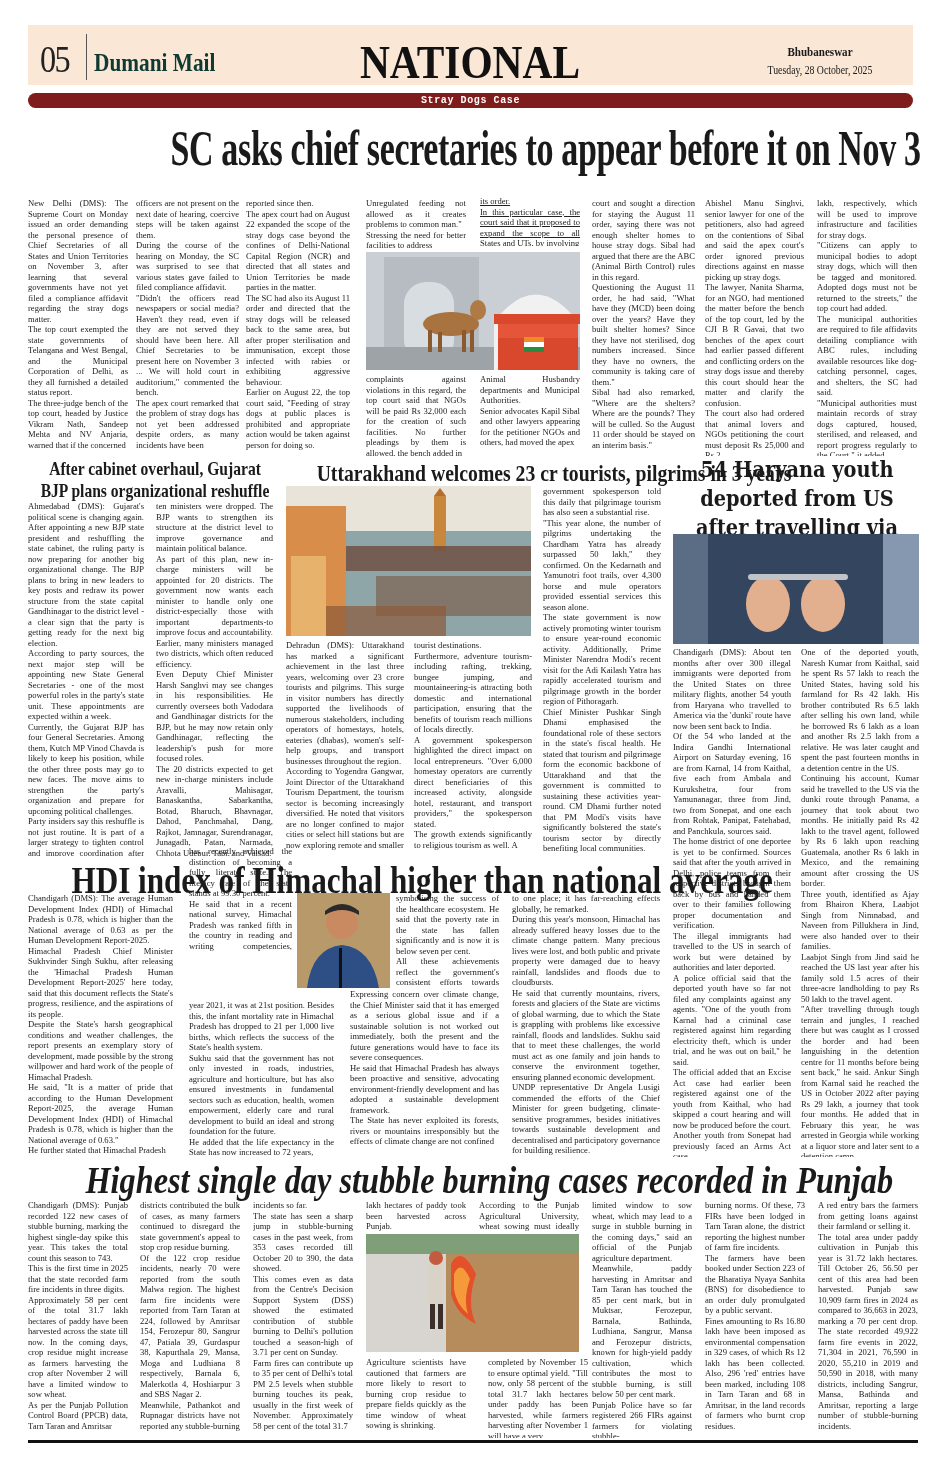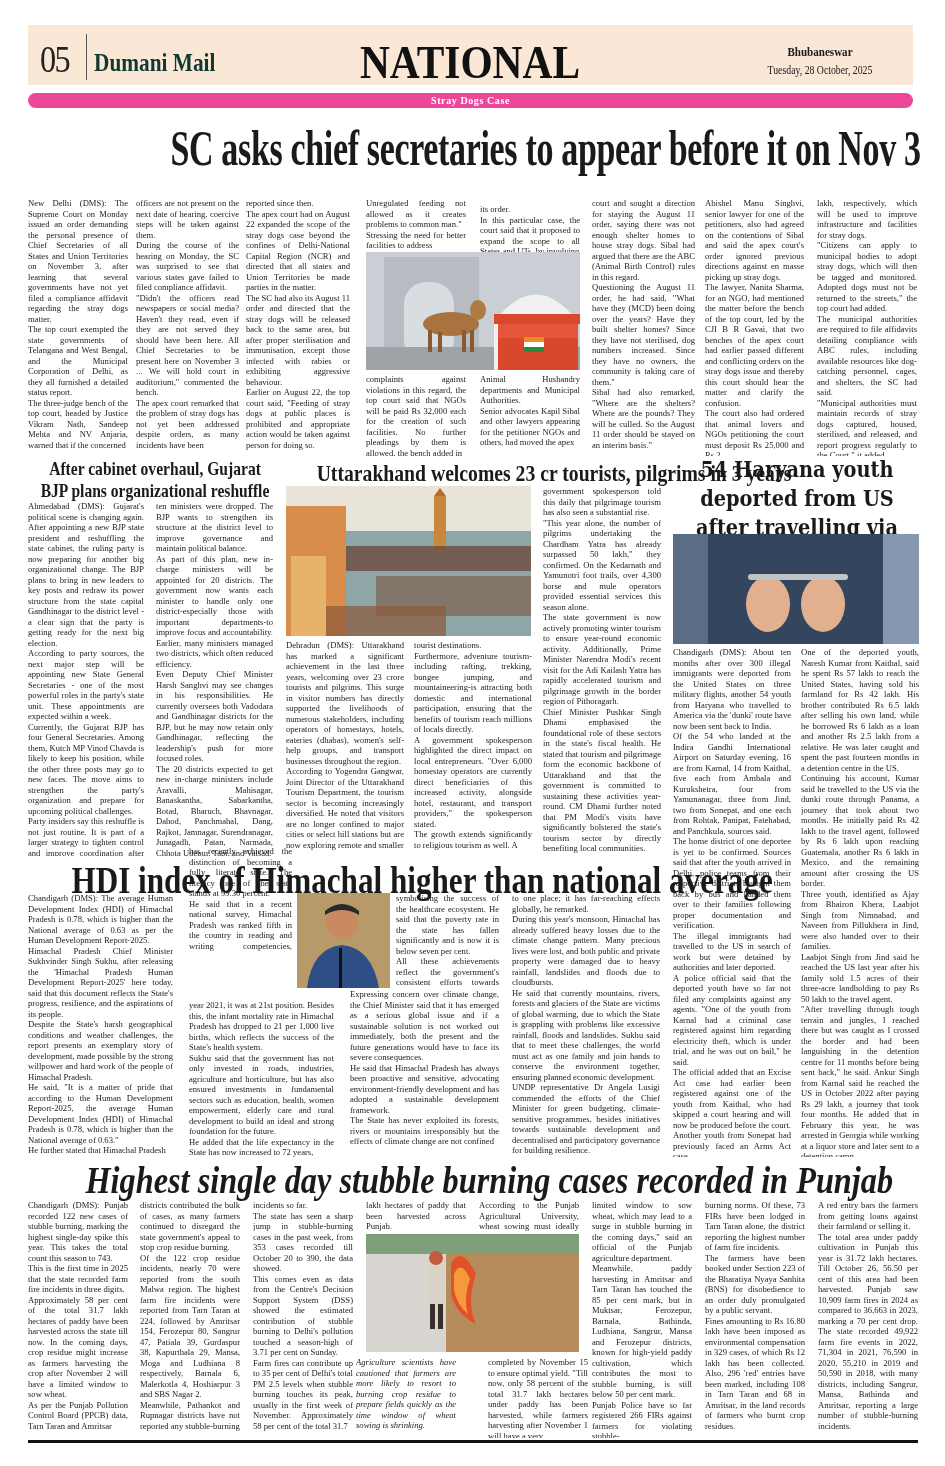--- a/index.html
+++ b/index.html
@@ -6,21 +6,21 @@
 html,body{width:945px;height:1466px;background:#fff;overflow:hidden;}
 body{font-family:"Liberation Serif","DejaVu Serif",serif;color:#1a1a1a;position:relative;}
 .abs{position:absolute;}
 .masthead{left:28px;top:25px;width:885px;height:60px;background:#fbe7d6;}
 .pg{left:40px;top:40px;font-size:38px;line-height:38px;color:#222;font-family:"Liberation Serif",serif;font-weight:normal;letter-spacing:-2px;transform:scaleX(.85);transform-origin:left;}
 .pgsep{left:86px;top:34px;width:1px;height:46px;background:#555;}
 .brand{left:94px;top:48px;font-size:26px;font-weight:bold;color:#0f3a32;font-family:"Liberation Serif",serif;transform:scaleX(.82);transform-origin:left;white-space:nowrap;line-height:30px;}
 .section{left:330px;top:38px;width:280px;text-align:center;font-size:46px;font-weight:bold;color:#111;line-height:50px;transform:scaleX(.9);}
 .place{left:740px;top:44px;width:160px;text-align:center;font-size:13px;font-weight:bold;transform:scaleX(.85);}
 .date{left:735px;top:64px;width:170px;text-align:center;font-size:11.5px;transform:scaleX(.85);white-space:nowrap;}
-.banner{left:28px;top:93px;width:885px;height:15px;background:#ec4899;border-radius:8px;color:#fff;font-size:10px;font-weight:bold;text-align:center;line-height:15px;letter-spacing:.6px;}
+.banner{left:28px;top:93px;width:885px;height:15px;background:#7f1d1d;border-radius:8px;color:#fff;font-size:10px;font-weight:bold;text-align:center;line-height:15px;letter-spacing:.6px;font-family:Liberation Mono, monospace;}
 .hl1{left:28px;top:118px;width:890px;text-align:center;font-size:50px;font-weight:bold;line-height:60px;transform:scaleX(.68);transform-origin:center;white-space:nowrap;letter-spacing:-0.5px;}
 .col{position:absolute;font-size:8.6px;line-height:10.5px;text-align:justify;overflow:hidden;color:#222;}
 .col .lead{font-weight:normal;}
 .hl2{font-size:19px;font-weight:bold;line-height:22px;text-align:center;transform:scaleX(.82);white-space:nowrap;}
 .hl3{font-size:24px;font-weight:bold;line-height:26px;text-align:center;transform:scaleX(.82);white-space:nowrap;}
 .hl4{font-size:22px;font-weight:bold;line-height:29px;text-align:center;font-family:"DejaVu Serif",serif;transform:scaleX(.88);}
 .hl5{font-size:38px;font-weight:bold;line-height:44px;text-align:center;transform:scaleX(.82);white-space:nowrap;}
 .hl6{font-size:38px;font-weight:bold;font-style:italic;line-height:44px;text-align:center;transform:scaleX(.85);white-space:nowrap;}
 .rule{position:absolute;height:3px;background:#111;}
 .photo{position:absolute;overflow:hidden;}
@@ -36,21 +36,21 @@
 <div class="abs place">Bhubaneswar</div>
 <div class="abs date">Tuesday, 28 October, 2025</div>
 
 <div class="abs banner">Stray Dogs Case</div>
 <div class="abs hl1">SC asks chief secretaries to appear before it on Nov 3</div>
 
 <div class="col" style="left:28px;top:198px;width:100px;height:258px;"><span class="lead">New Delhi (DMS):</span> <span>The Supreme Court on Monday issued an order demanding the personal presence of Chief Secretaries of all States and Union Territories on November 3, after learning that several governments have not yet filed a compliance affidavit regarding the stray dogs matter.<br>The top court exempted the state governments of Telangana and West Bengal, and the Municipal Corporation of Delhi, as they all furnished a detailed status report.<br>The three-judge bench of the top court, headed by Justice Vikram Nath, Sandeep Mehta and NV Anjaria, warned that if the concerned</span></div>
 <div class="col" style="left:136px;top:198px;width:103px;height:258px;"><span>officers are not present on the next date of hearing, coercive steps will be taken against them.<br>During the course of the hearing on Monday, the SC was surprised to see that various states gave failed to filed compliance affidavit.<br>"Didn't the officers read newspapers or social media? Haven't they read, even if they are not served they should have been here. All Chief Secretaries to be present here on November 3 ... We will hold court in auditorium," commented the bench.<br>The apex court remarked that the problem of stray dogs has not yet been addressed despite orders, as many incidents have been</span></div>
 <div class="col" style="left:246px;top:198px;width:104px;height:258px;"><span>reported since then.<br>The apex court had on August 22 expanded the scope of the stray dogs case beyond the confines of Delhi-National Capital Region (NCR) and directed that all states and Union Territories be made parties in the matter.<br>The SC had also its August 11 order and directed that the stray dogs will be released back to the same area, but after proper sterilisation and immunisation, except those infected with rabies or exhibiting aggressive behaviour.<br>Earlier on August 22, the top court said, "Feeding of stray dogs at public places is prohibited and appropriate action would be taken against person for doing so.</span></div>
 <div class="col" style="left:366px;top:198px;width:100px;height:50px;"><span>Unregulated feeding not allowed as it creates problems to common man."<br>Stressing the need for better facilities to address</span></div>
-<div class="col" style="left:480px;top:204px;width:100px;height:50px;"><span>its order.<br>In this particular case, the court said that it proposed to expand the scope to all States and UTs, by involving</span></div>
+<div class="col" style="left:480px;top:196px;width:100px;height:50px;text-decoration:underline;"><span>its order.<br>In this particular case, the court said that it proposed to expand the scope to all States and UTs, by involving</span></div>
 
 <div class="photo" style="left:366px;top:252px;width:214px;height:118px;">
   <svg width="214" height="118" viewBox="0 0 214 118">
     <rect width="214" height="118" fill="#c9cfd4"></rect>
     <rect x="18" y="5" width="95" height="110" fill="#b7bcc2"></rect>
     <rect x="38" y="30" width="50" height="80" fill="#d8dde1" rx="22"></rect>
     <rect x="0" y="95" width="214" height="23" fill="#9ea3a8"></rect>
     <ellipse cx="85" cy="72" rx="28" ry="12" fill="#a8733f"></ellipse>
     <rect x="62" y="78" width="4" height="22" fill="#8a5a2e"></rect>
     <rect x="72" y="80" width="4" height="20" fill="#8a5a2e"></rect>
@@ -123,35 +123,35 @@
 </div>
 <div class="col" style="left:189px;top:1000px;width:145px;height:158px;"><span>year 2021, it was at 21st position. Besides this, the infant mortality rate in Himachal Pradesh has dropped to 21 per 1,000 live births, which reflects the success of the State's health system.<br>Sukhu said that the government has not only invested in roads, industries, agriculture and horticulture, but has also ensured investments in fundamental sectors such as education, health, women empowerment, elderly care and rural development to build an ideal and strong foundation for the future.<br>He added that the life expectancy in the State has now increased to 72 years,</span></div>
 <div class="col" style="left:396px;top:893px;width:103px;height:92px;"><span>symbolising the success of the healthcare ecosystem. He said that the poverty rate in the state has fallen significantly and is now it is below seven per cent.<br>All these achievements reflect the government's consistent efforts towards holistic and inclusive development.</span></div>
 <div class="col" style="left:350px;top:989px;width:149px;height:169px;"><span>Expressing concern over climate change, the Chief Minister said that it has emerged as a serious global issue and if a sustainable solution is not worked out immediately, both the present and the future generations would have to face its severe consequences.<br>He said that Himachal Pradesh has always been proactive and sensitive, advocating environment-friendly development and has adopted a sustainable development framework.<br>The State has never exploited its forests, rivers or mountains irresponsibly but the effects of climate change are not confined</span></div>
 <div class="col" style="left:512px;top:893px;width:148px;height:265px;"><span>to one place; it has far-reaching effects globally, he remarked.<br>During this year's monsoon, Himachal has already suffered heavy losses due to the climate change pattern. Many precious lives were lost, and both public and private property were damaged due to heavy rainfall, landslides and floods due to cloudbursts.<br>He said that currently mountains, rivers, forests and glaciers of the State are victims of global warming, due to which the State is grappling with problems like excessive rainfall, floods and landslides. Sukhu said that to meet these challenges, the world must act as one family and join hands to conserve the environment together, ensuring planned economic development.<br>UNDP representative Dr Angela Lusigi commended the efforts of the Chief Minister for green budgeting, climate-sensitive programmes, besides initiatives towards sustainable development and decentralised and participatory governance for building resilience.</span></div>
 
 <div class="abs hl6" style="left:18px;top:1158px;width:900px;">Highest single day stubble burning cases recorded in Punjab</div>
 <div class="col" style="left:28px;top:1200px;width:100px;height:238px;"><span class="lead">Chandigarh (DMS):</span> <span>Punjab recorded 122 new cases of stubble burning, marking the highest single-day spike this year. This takes the total count this season to 743.<br>This is the first time in 2025 that the state recorded farm fire incidents in three digits.<br>Approximately 58 per cent of the total 31.7 lakh hectares of paddy have been harvested across the state till now. In the coming days, crop residue might increase as farmers harvesting the crop after November 2 will have a limited window to sow wheat.<br>As per the Punjab Pollution Control Board (PPCB) data, Tarn Taran and Amritsar</span></div>
 <div class="col" style="left:140px;top:1200px;width:100px;height:238px;"><span>districts contributed the bulk of cases, as many farmers continued to disregard the state government's appeal to stop crop residue burning.<br>Of the 122 crop residue incidents, nearly 70 were reported from the south Malwa region. The highest farm fire incidents were reported from Tarn Taran at 224, followed by Amritsar 154, Ferozepur 80, Sangrur 47, Patiala 39, Gurdaspur 38, Kapurthala 29, Mansa, Moga and Ludhiana 8 respectively, Barnala 6, Malerkotla 4, Hoshiarpur 3 and SBS Nagar 2.<br>Meanwhile, Pathankot and Rupnagar districts have not reported any stubble-burning</span></div>
 <div class="col" style="left:253px;top:1200px;width:100px;height:238px;"><span>incidents so far.<br>The state has seen a sharp jump in stubble-burning cases in the past week, from 353 cases recorded till October 20 to 390, the data showed.<br>This comes even as data from the Centre's Decision Support System (DSS) showed the estimated contribution of stubble burning to Delhi's pollution touched a season-high of 3.71 per cent on Sunday.<br>Farm fires can contribute up to 35 per cent of Delhi's total PM 2.5 levels when stubble burning touches its peak, usually in the first week of November. Approximately 58 per cent of the total 31.7</span></div>
-<div class="col" style="left:366px;top:1200px;width:100px;height:34px;"><span>lakh hectares of paddy that been harvested across Punjab.</span></div>
+<div class="col" style="left:366px;top:1200px;width:100px;height:34px;"><span>lakh hectares of paddy took been harvested across Punjab.</span></div>
 <div class="col" style="left:479px;top:1200px;width:100px;height:34px;"><span>According to the Punjab Agricultural University, wheat sowing must ideally be</span></div>
 <div class="photo" style="left:366px;top:1234px;width:213px;height:118px;">
   <svg width="213" height="118" viewBox="0 0 213 118">
     <rect width="213" height="118" fill="#c9b79a"></rect>
     <rect x="0" y="0" width="213" height="20" fill="#7f9f78"></rect>
     <rect x="0" y="20" width="213" height="98" fill="#b68c5d"></rect>
     <rect x="0" y="20" width="80" height="98" fill="#d8d4cf"></rect>
     <path d="M85 30 Q95 10 110 40 Q100 70 110 90 Q90 80 85 60 Z" fill="#e4502a"></path>
     <path d="M88 40 Q95 25 104 45 Q97 65 102 80 Q90 70 88 55 Z" fill="#f49a3a"></path>
     <rect x="62" y="30" width="16" height="40" fill="#d9d2c7"></rect>
     <circle cx="70" cy="24" r="7" fill="#c45a3e"></circle>
     <rect x="64" y="70" width="5" height="25" fill="#3a2e2a"></rect>
     <rect x="72" y="70" width="5" height="25" fill="#3a2e2a"></rect>
   </svg>
 </div>
-<div class="col" style="left:356px;top:1357px;width:100px;height:81px;font-style:italic;"><span>Agriculture scientists have cautioned that farmers are more likely to resort to burning crop residue to prepare fields quickly as the time window of wheat sowing is shrinking.</span></div>
+<div class="col" style="left:366px;top:1357px;width:100px;height:81px;"><span>Agriculture scientists have cautioned that farmers are more likely to resort to burning crop residue to prepare fields quickly as the time window of wheat sowing is shrinking.</span></div>
 <div class="col" style="left:479px;top:1357px;width:100px;height:81px;margin-left:9px;"><span>completed by November 15 to ensure optimal yield. "Till now, only 58 percent of the total 31.7 lakh hectares under paddy has been harvested, while farmers harvesting after November 1 will have a very</span></div>
 <div class="col" style="left:592px;top:1200px;width:100px;height:238px;"><span>limited window to sow wheat, which may lead to a surge in stubble burning in the coming days," said an official of the Punjab agriculture department.<br>Meanwhile, paddy harvesting in Amritsar and Tarn Taran has touched the 85 per cent mark, but in Muktsar, Ferozepur, Barnala, Bathinda, Ludhiana, Sangrur, Mansa and Ferozepur districts, known for high-yield paddy cultivation, which contributes the most to stubble burning, is still below 50 per cent mark.<br>Punjab Police have so far registered 266 FIRs against farmers for violating stubble-</span></div>
 <div class="col" style="left:705px;top:1200px;width:100px;height:238px;"><span>burning norms. Of these, 73 FIRs have been lodged in Tarn Taran alone, the district reporting the highest number of farm fire incidents.<br>The farmers have been booked under Section 223 of the Bharatiya Nyaya Sanhita (BNS) for disobedience to an order duly promulgated by a public servant.<br>Fines amounting to Rs 16.80 lakh have been imposed as environmental compensation in 329 cases, of which Rs 12 lakh has been collected. Also, 296 'red' entries have been marked, including 108 in Tarn Taran and 68 in Amritsar, in the land records of farmers who burnt crop residues.</span></div>
 <div class="col" style="left:818px;top:1200px;width:100px;height:238px;"><span>A red entry bars the farmers from getting loans against their farmland or selling it.<br>The total area under paddy cultivation in Punjab this year is 31.72 lakh hectares. Till October 26, 56.50 per cent of this area had been harvested. Punjab saw 10,909 farm fires in 2024 as compared to 36,663 in 2023, marking a 70 per cent drop. The state recorded 49,922 farm fire events in 2022, 71,304 in 2021, 76,590 in 2020, 55,210 in 2019 and 50,590 in 2018, with many districts, including Sangrur, Mansa, Bathinda and Amritsar, reporting a large number of stubble-burning incidents.</span></div>
 
 <div class="rule" style="left:28px;top:1440px;width:890px;"></div>
 
 </body></html>

